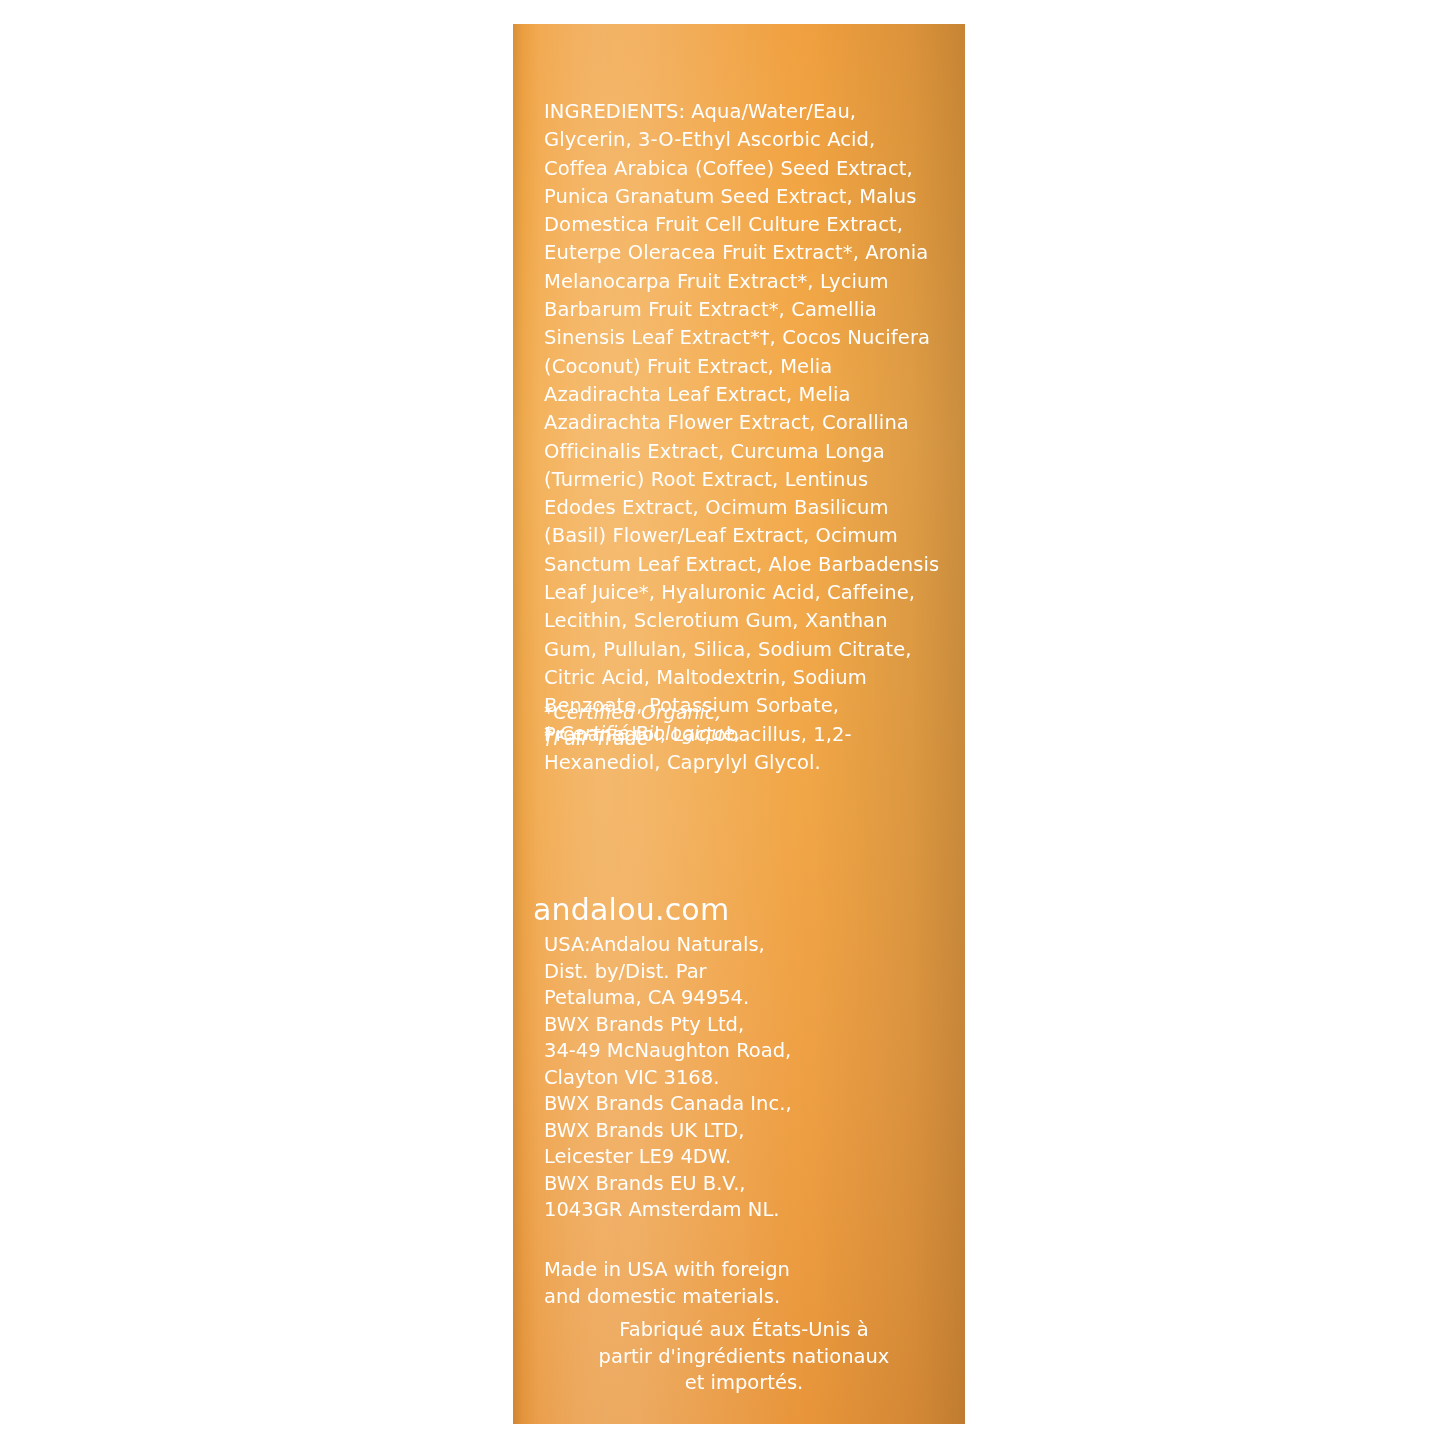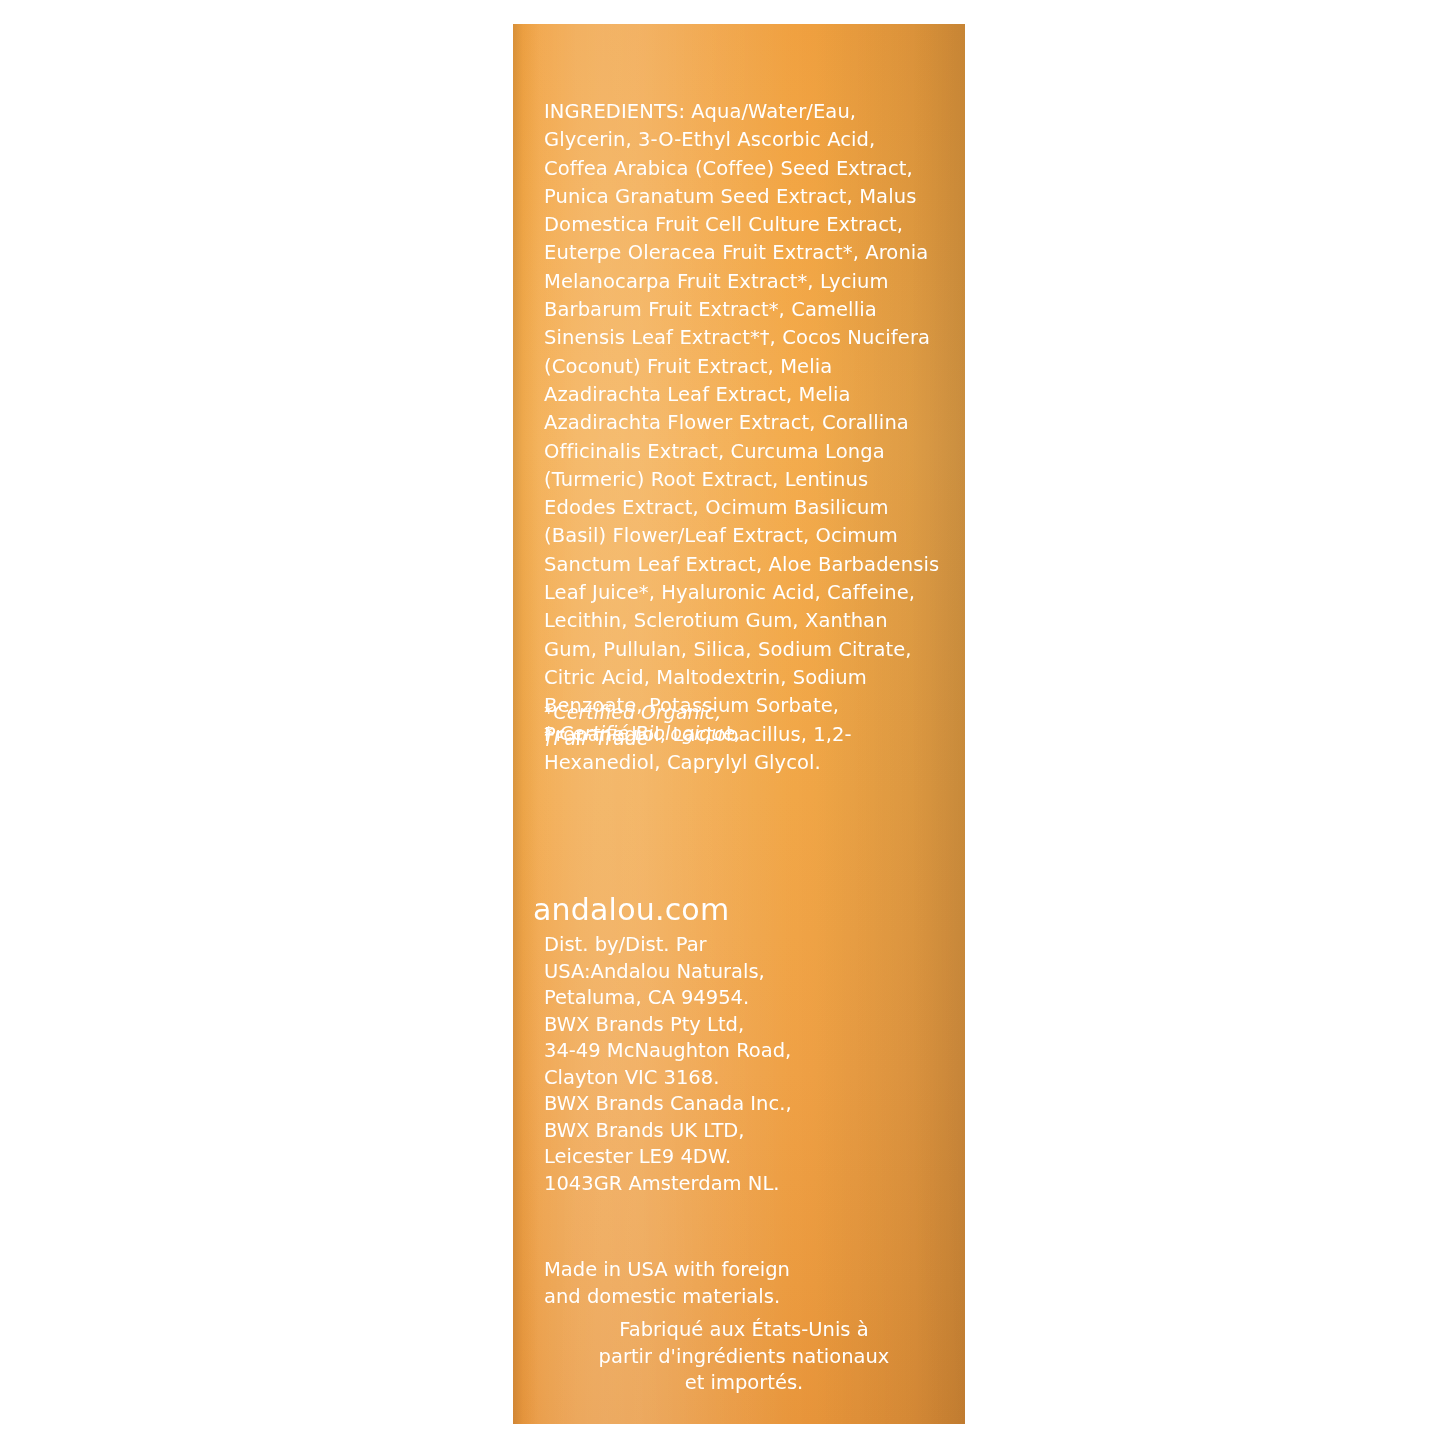--- a/index.html
+++ b/index.html
@@ -146,29 +146,30 @@
         <span class="line">†Fair Trade</span>
       </div>
 
       <div class="text-block footnotes-fr">
         <span class="line">* Certifié Biologique,</span>
       </div>
 
       <div class="text-block website">andalou.com</div>
 
       <div class="text-block distributor">
+        <span class="line">USA:Andalou Naturals,</span>
         <span class="line">Dist. by/Dist. Par</span>
-        <span class="line">USA:Andalou Naturals,</span>
         <span class="line">Petaluma, CA 94954.</span>
         <span class="line">BWX Brands Pty Ltd,</span>
         <span class="line">34-49 McNaughton Road,</span>
         <span class="line">Clayton VIC 3168.</span>
         <span class="line">BWX Brands Canada Inc.,</span>
         <span class="line">BWX Brands UK LTD,</span>
         <span class="line">Leicester LE9 4DW.</span>
+        <span class="line">BWX Brands EU B.V.,</span>
         <span class="line">1043GR Amsterdam NL.</span>
       </div>
 
       <div class="text-block made-in">
         <span class="line">Made in USA with foreign</span>
         <span class="line">and domestic materials.</span>
       </div>
 
       <div class="text-block made-in-fr">
         <span class="line">Fabriqué aux États-Unis à</span>

